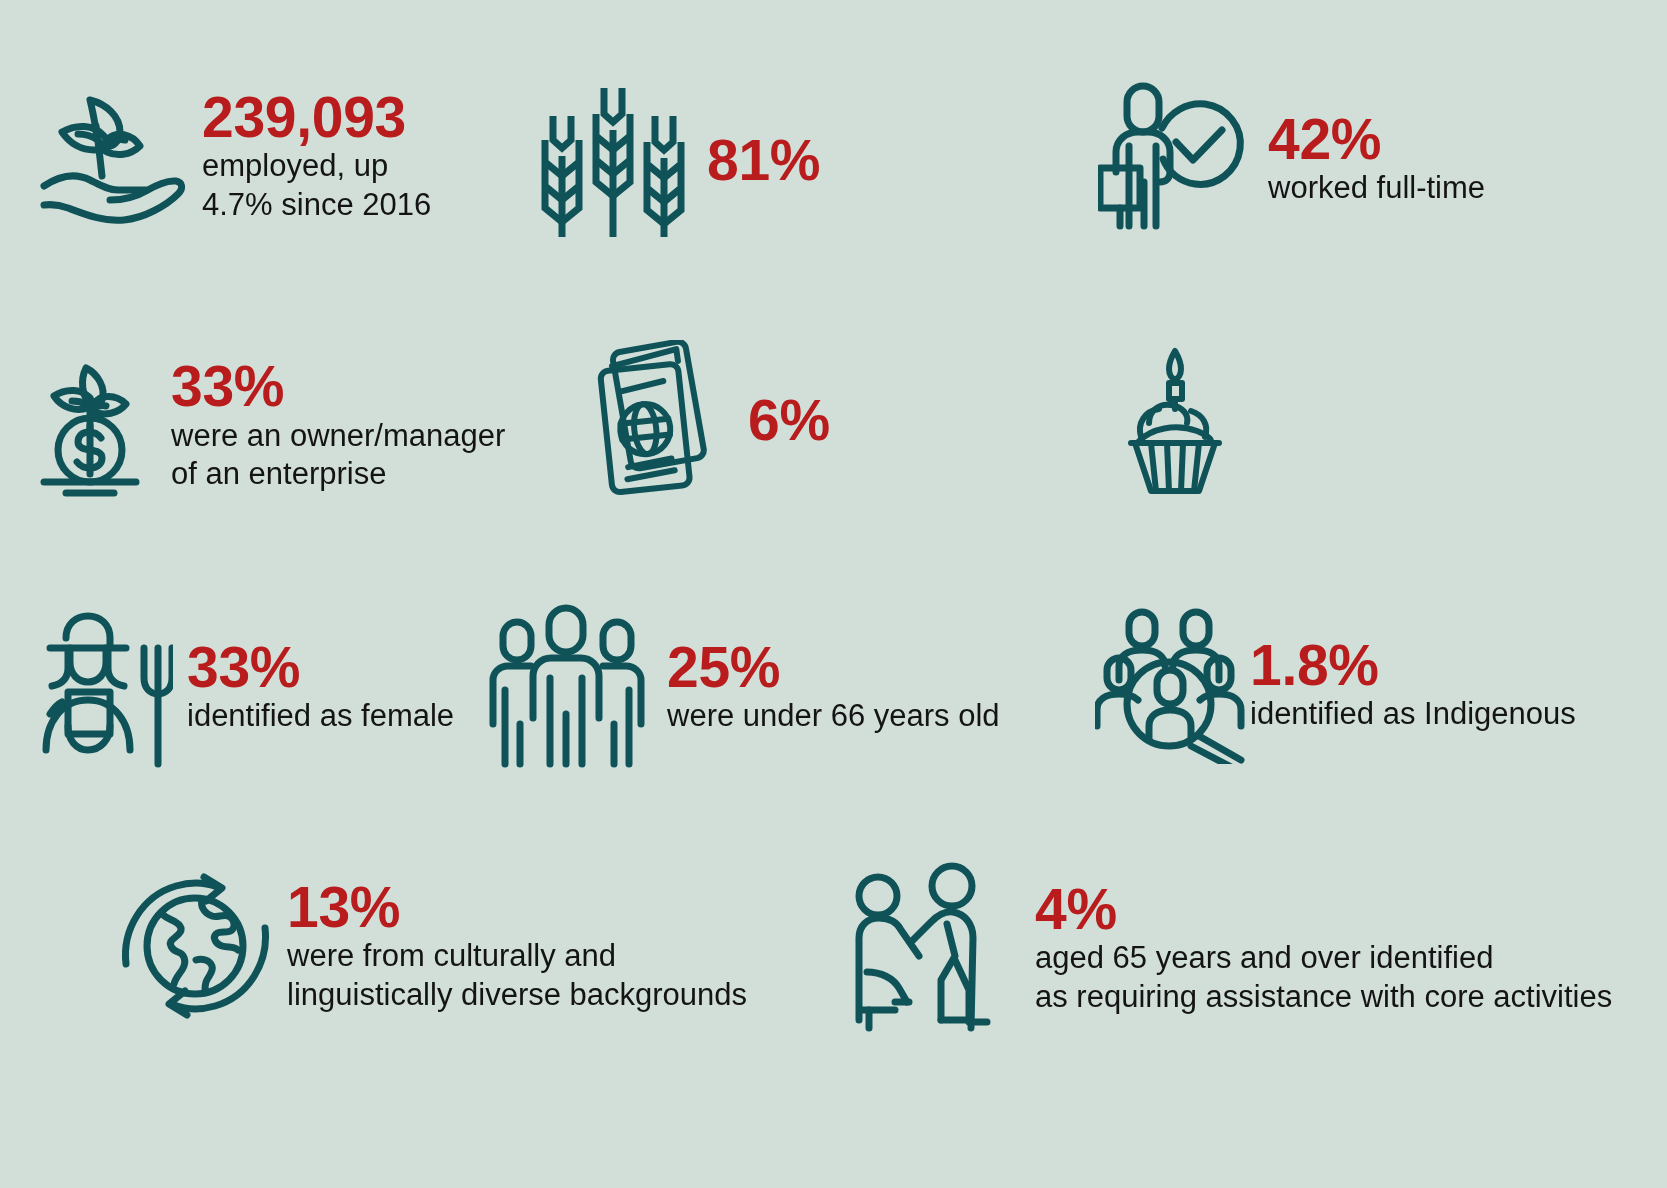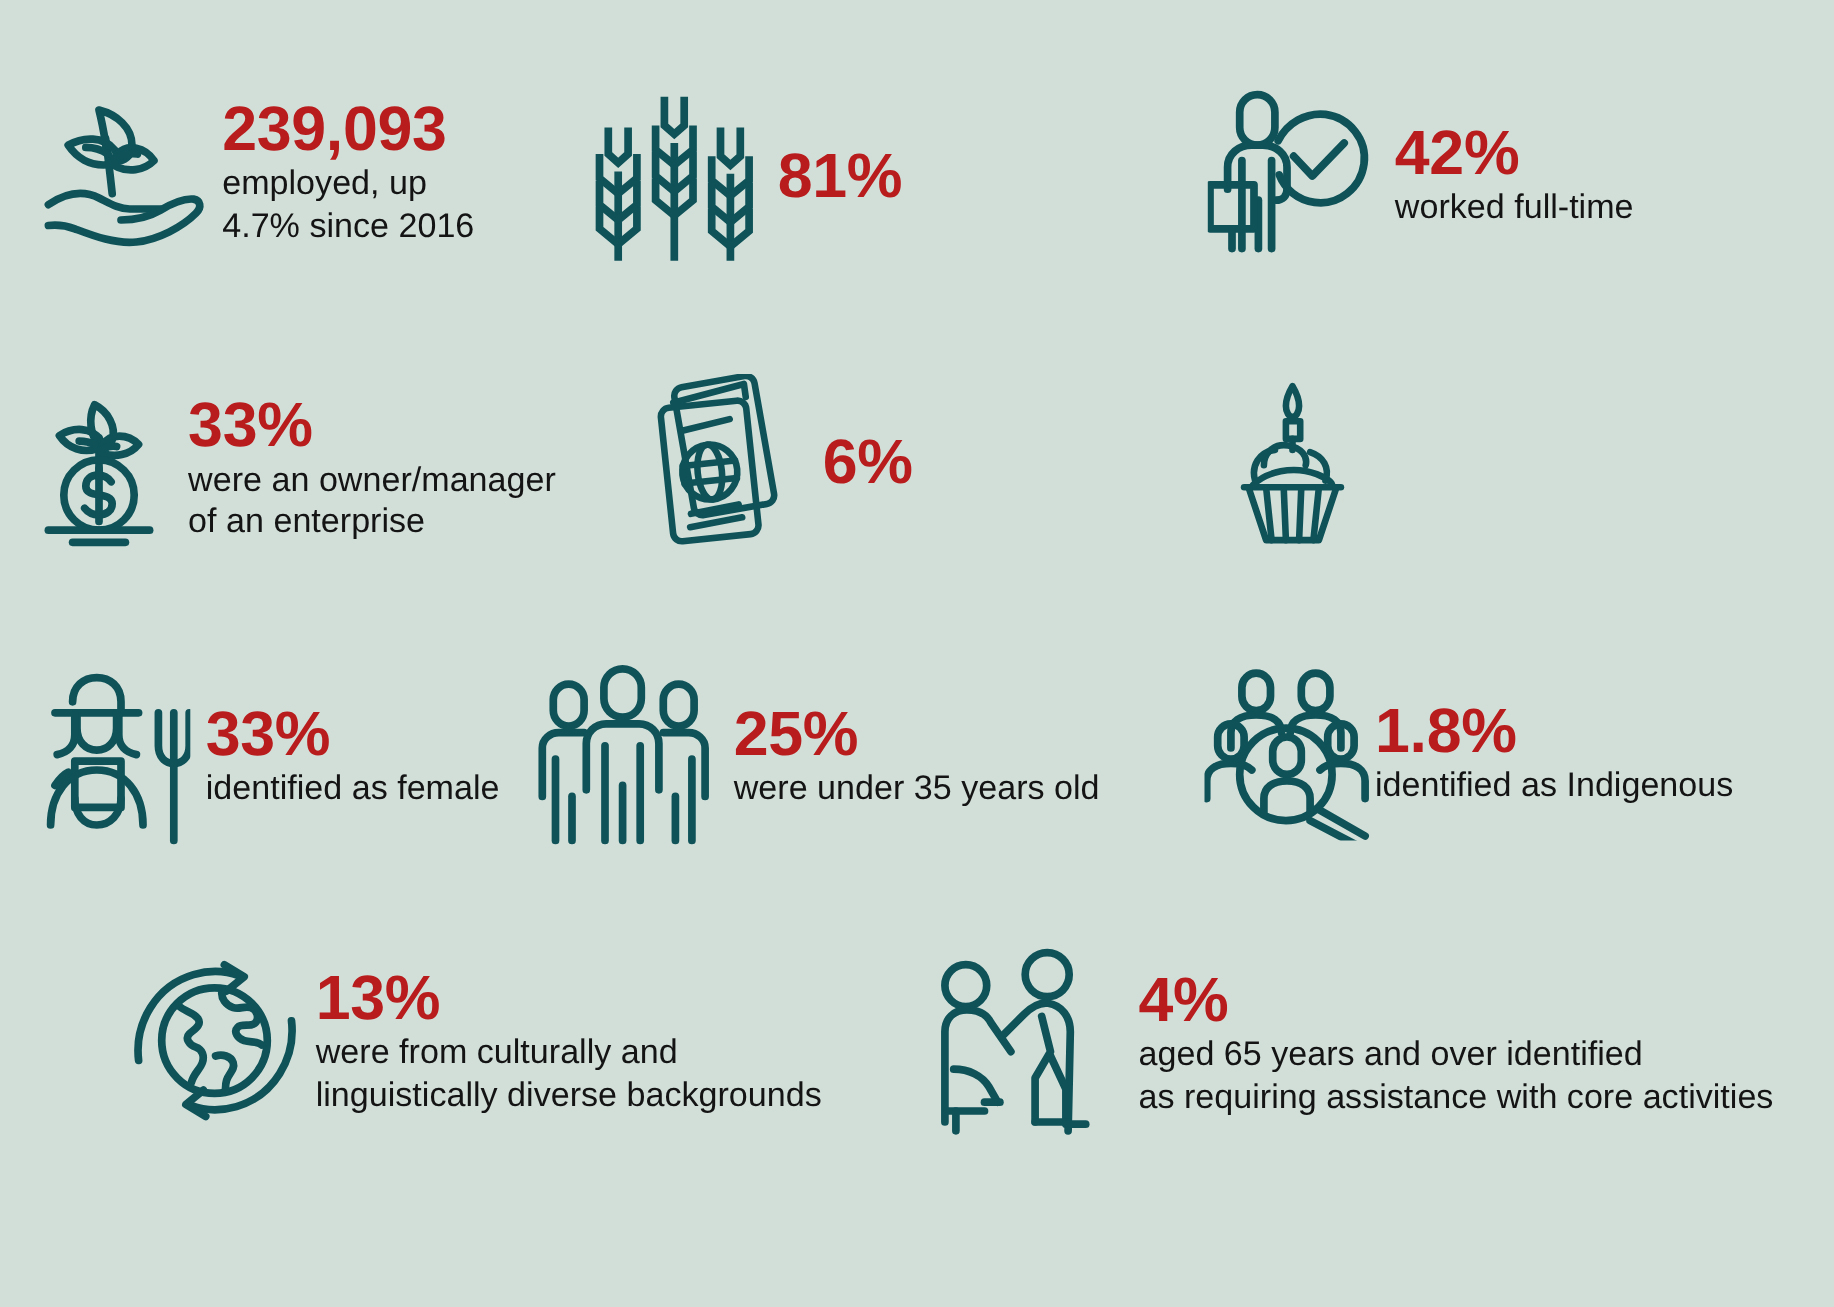--- a/index.html
+++ b/index.html
@@ -311,21 +311,21 @@
 
         <rect x="62" y="4" width="34" height="44" rx="17"></rect>
         <path d="M46 114 L46 72 C46 62 54 54 64 54 L94 54 C104 54 112 62 112 72 L112 114"></path>
         <path d="M63 74 L63 160"></path>
         <path d="M95 74 L95 160"></path>
         <path d="M79 110 L79 160"></path>
       </svg>
     </div>
     <div class="stat-text">
       <div class="stat-value">25%</div>
-      <div class="stat-caption">were under 35 years old</div>
+      <div class="stat-caption">were under 66 years old</div>
     </div>
   </div>
 
   <div class="stat" id="stat-indigenous">
     <div class="stat-icon">
       <svg viewBox="0 0 155 160" width="155" height="160" fill="none" stroke="#0f5359" stroke-width="7" stroke-linecap="round" stroke-linejoin="round">
 
         <rect x="34" y="8" width="26" height="34" rx="13"></rect>
         <path d="M24 76 L24 62 C24 52 32 46 47 46 C62 46 70 52 70 62"></path>
 

